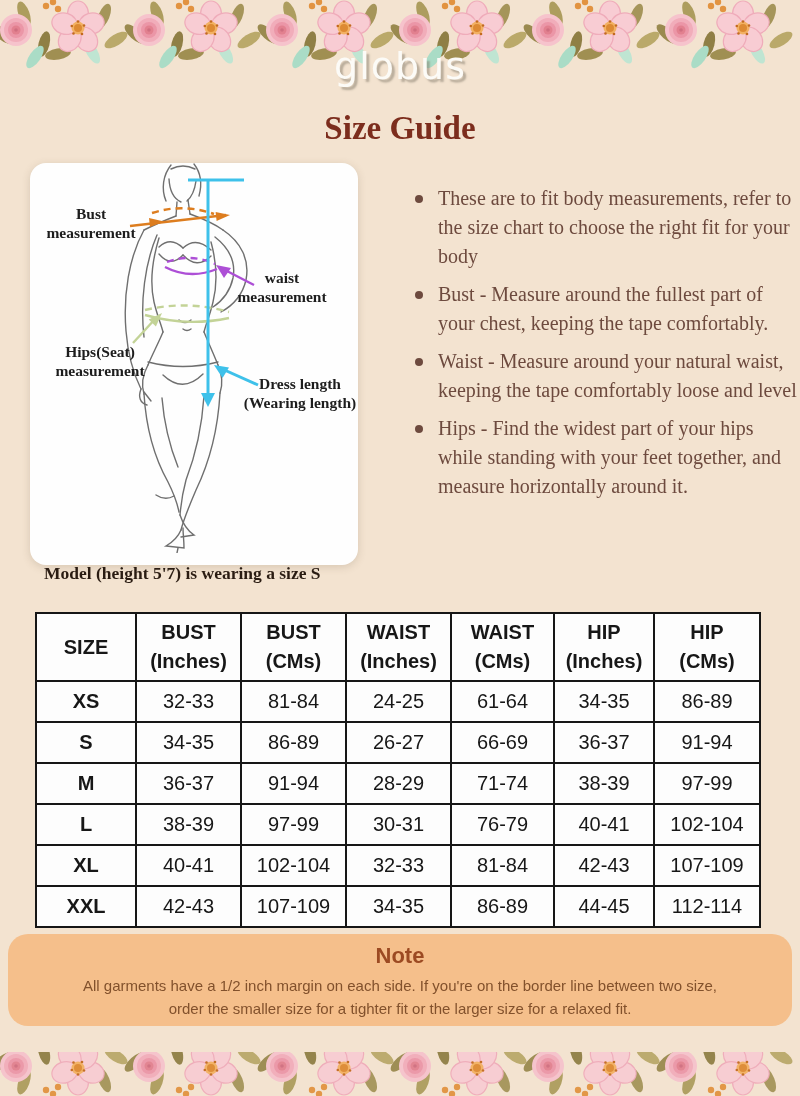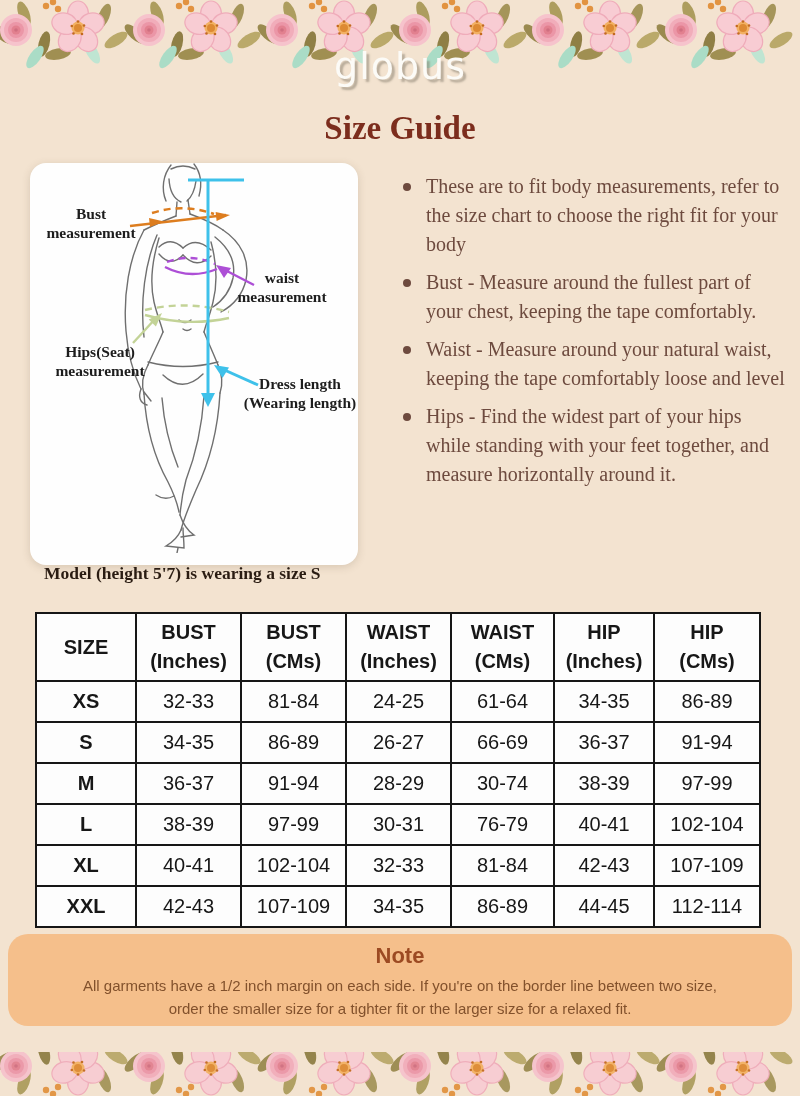--- a/index.html
+++ b/index.html
@@ -35,21 +35,21 @@
   .lbl-bust{left:0px;top:42px;width:122px;}
   .lbl-waist{left:196px;top:106px;width:112px;}
   .lbl-hips{left:8px;top:180px;width:124px;}
   .lbl-length{left:212px;top:212px;width:116px;}
   .caption{
     position:absolute;left:44px;top:563px;
     font-size:17.5px;font-weight:700;color:#2a1c12;
   }
   
   .bullets{
-    position:absolute;left:400px;top:172px;width:386px;margin:0;padding:0;
+    position:absolute;left:400px;top:172px;width:386px;margin:12px;padding:0;
     list-style:none;
   }
   .bullets li{
     position:relative;padding-left:26px;margin-bottom:9px;
     font-size:20px;line-height:29px;color:#6d4a3e;
   }
   .bullets li::before{
     content:"";position:absolute;left:3px;top:11px;width:8px;height:8px;
     border-radius:50%;background:#6d4a3e;
   }
@@ -294,21 +294,21 @@
         <td>26-27</td>
         <td>66-69</td>
         <td>36-37</td>
         <td>91-94</td>
       </tr>
       <tr>
         <td class="size-col">M</td>
         <td>36-37</td>
         <td>91-94</td>
         <td>28-29</td>
-        <td>30-74</td>
+        <td>71-74</td>
         <td>38-39</td>
         <td>97-99</td>
       </tr>
       <tr>
         <td class="size-col">L</td>
         <td>38-39</td>
         <td>97-99</td>
         <td>30-31</td>
         <td>76-79</td>
         <td>40-41</td>

